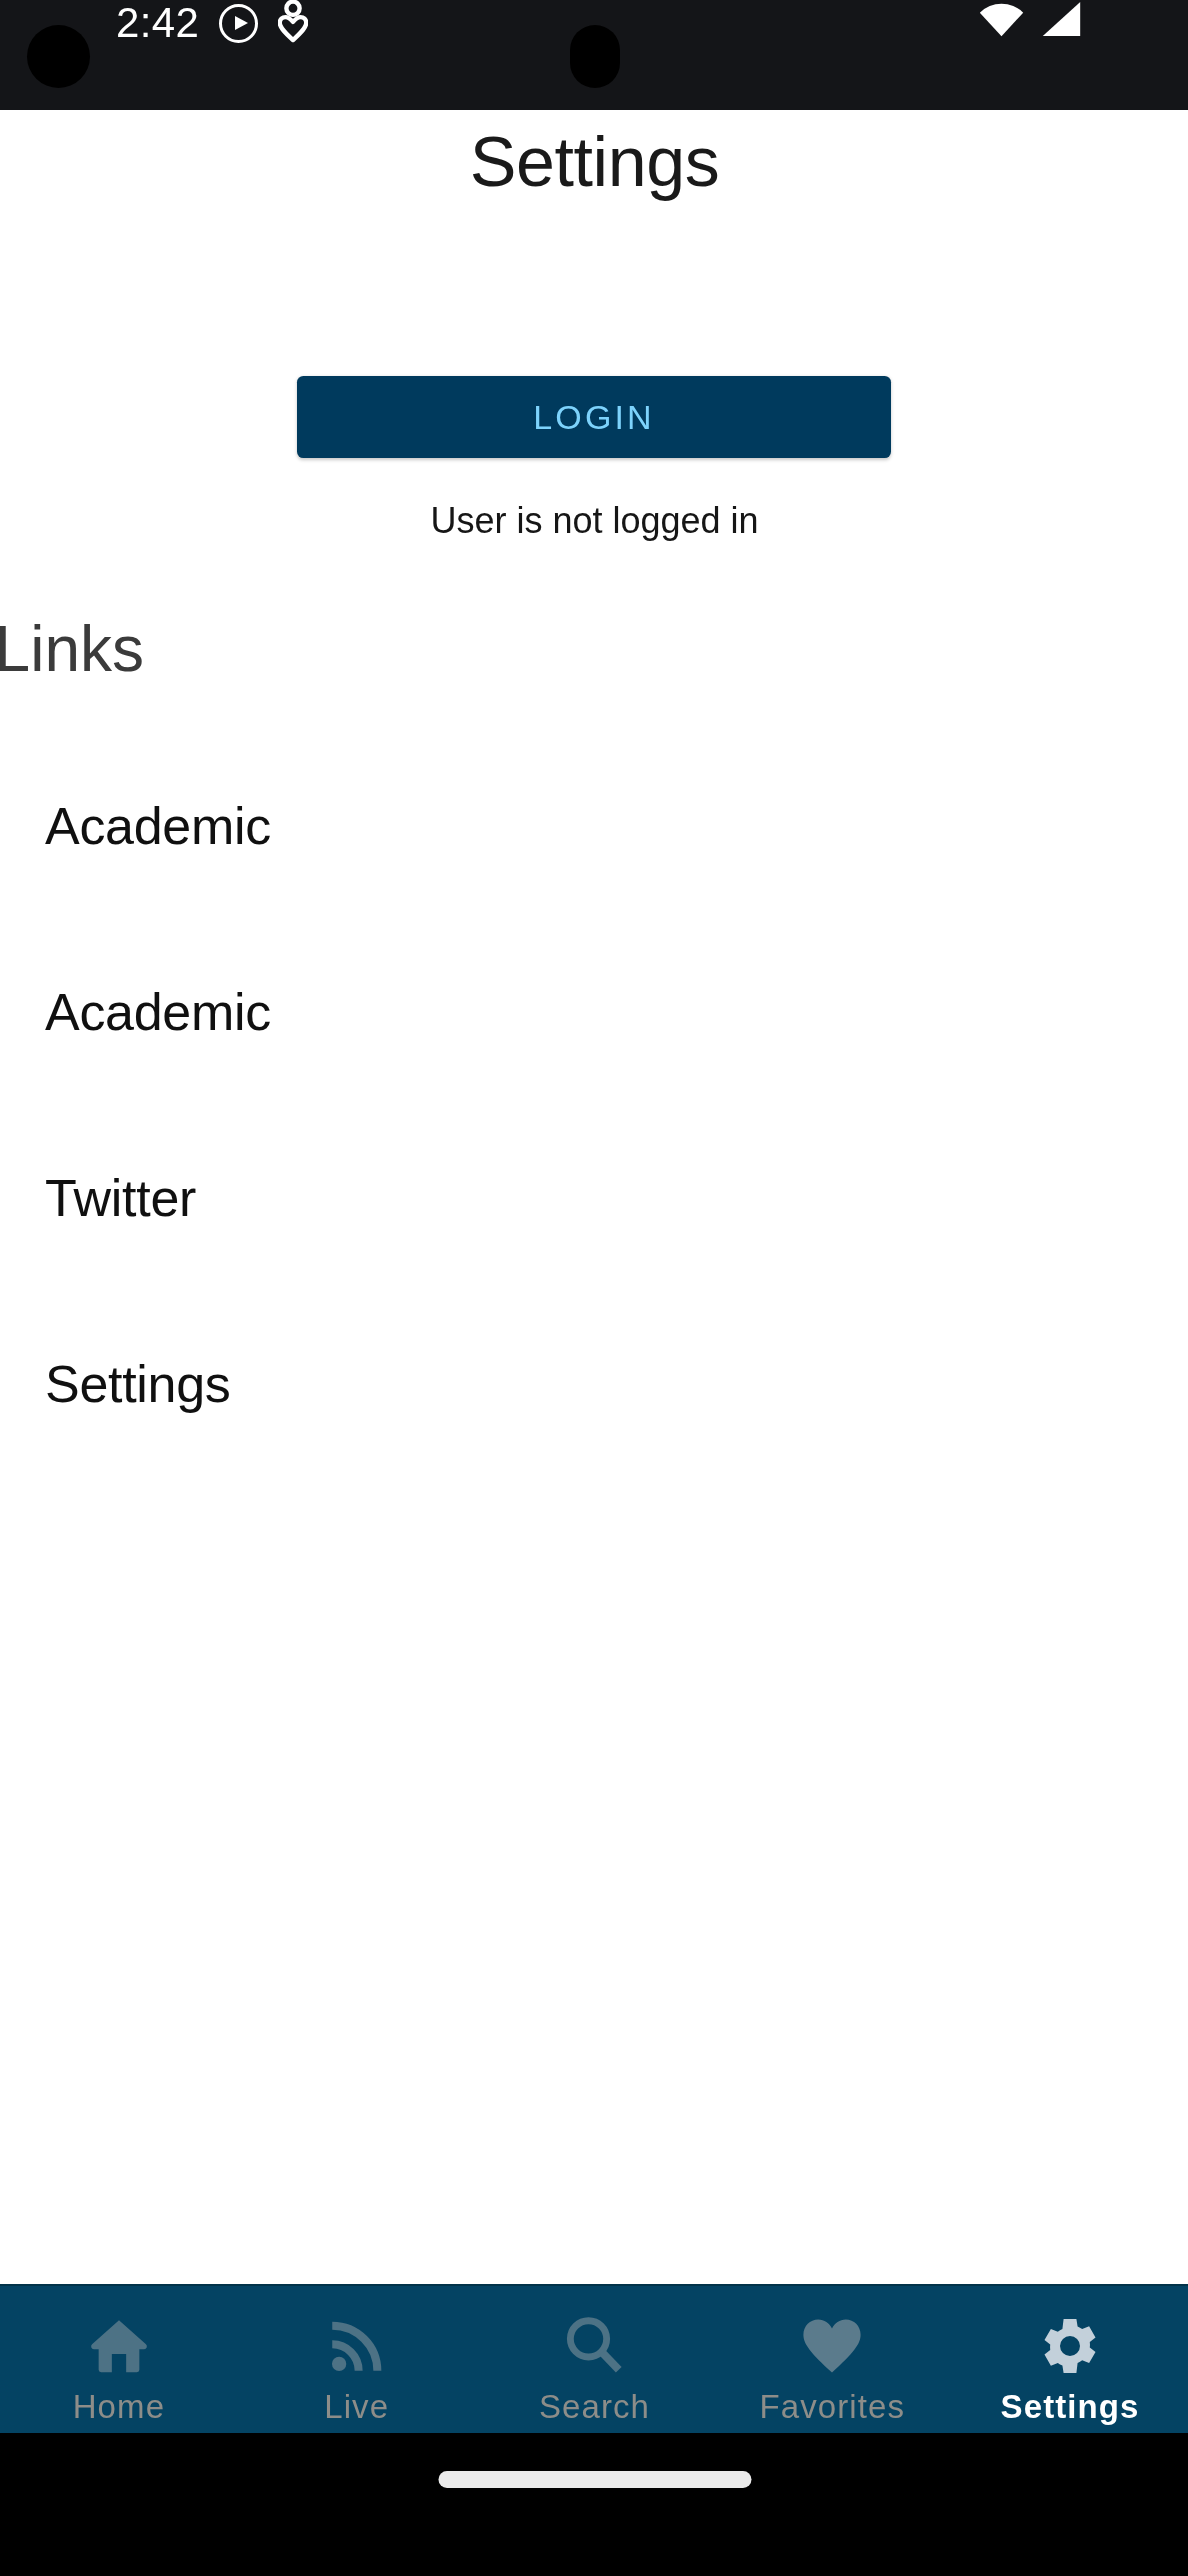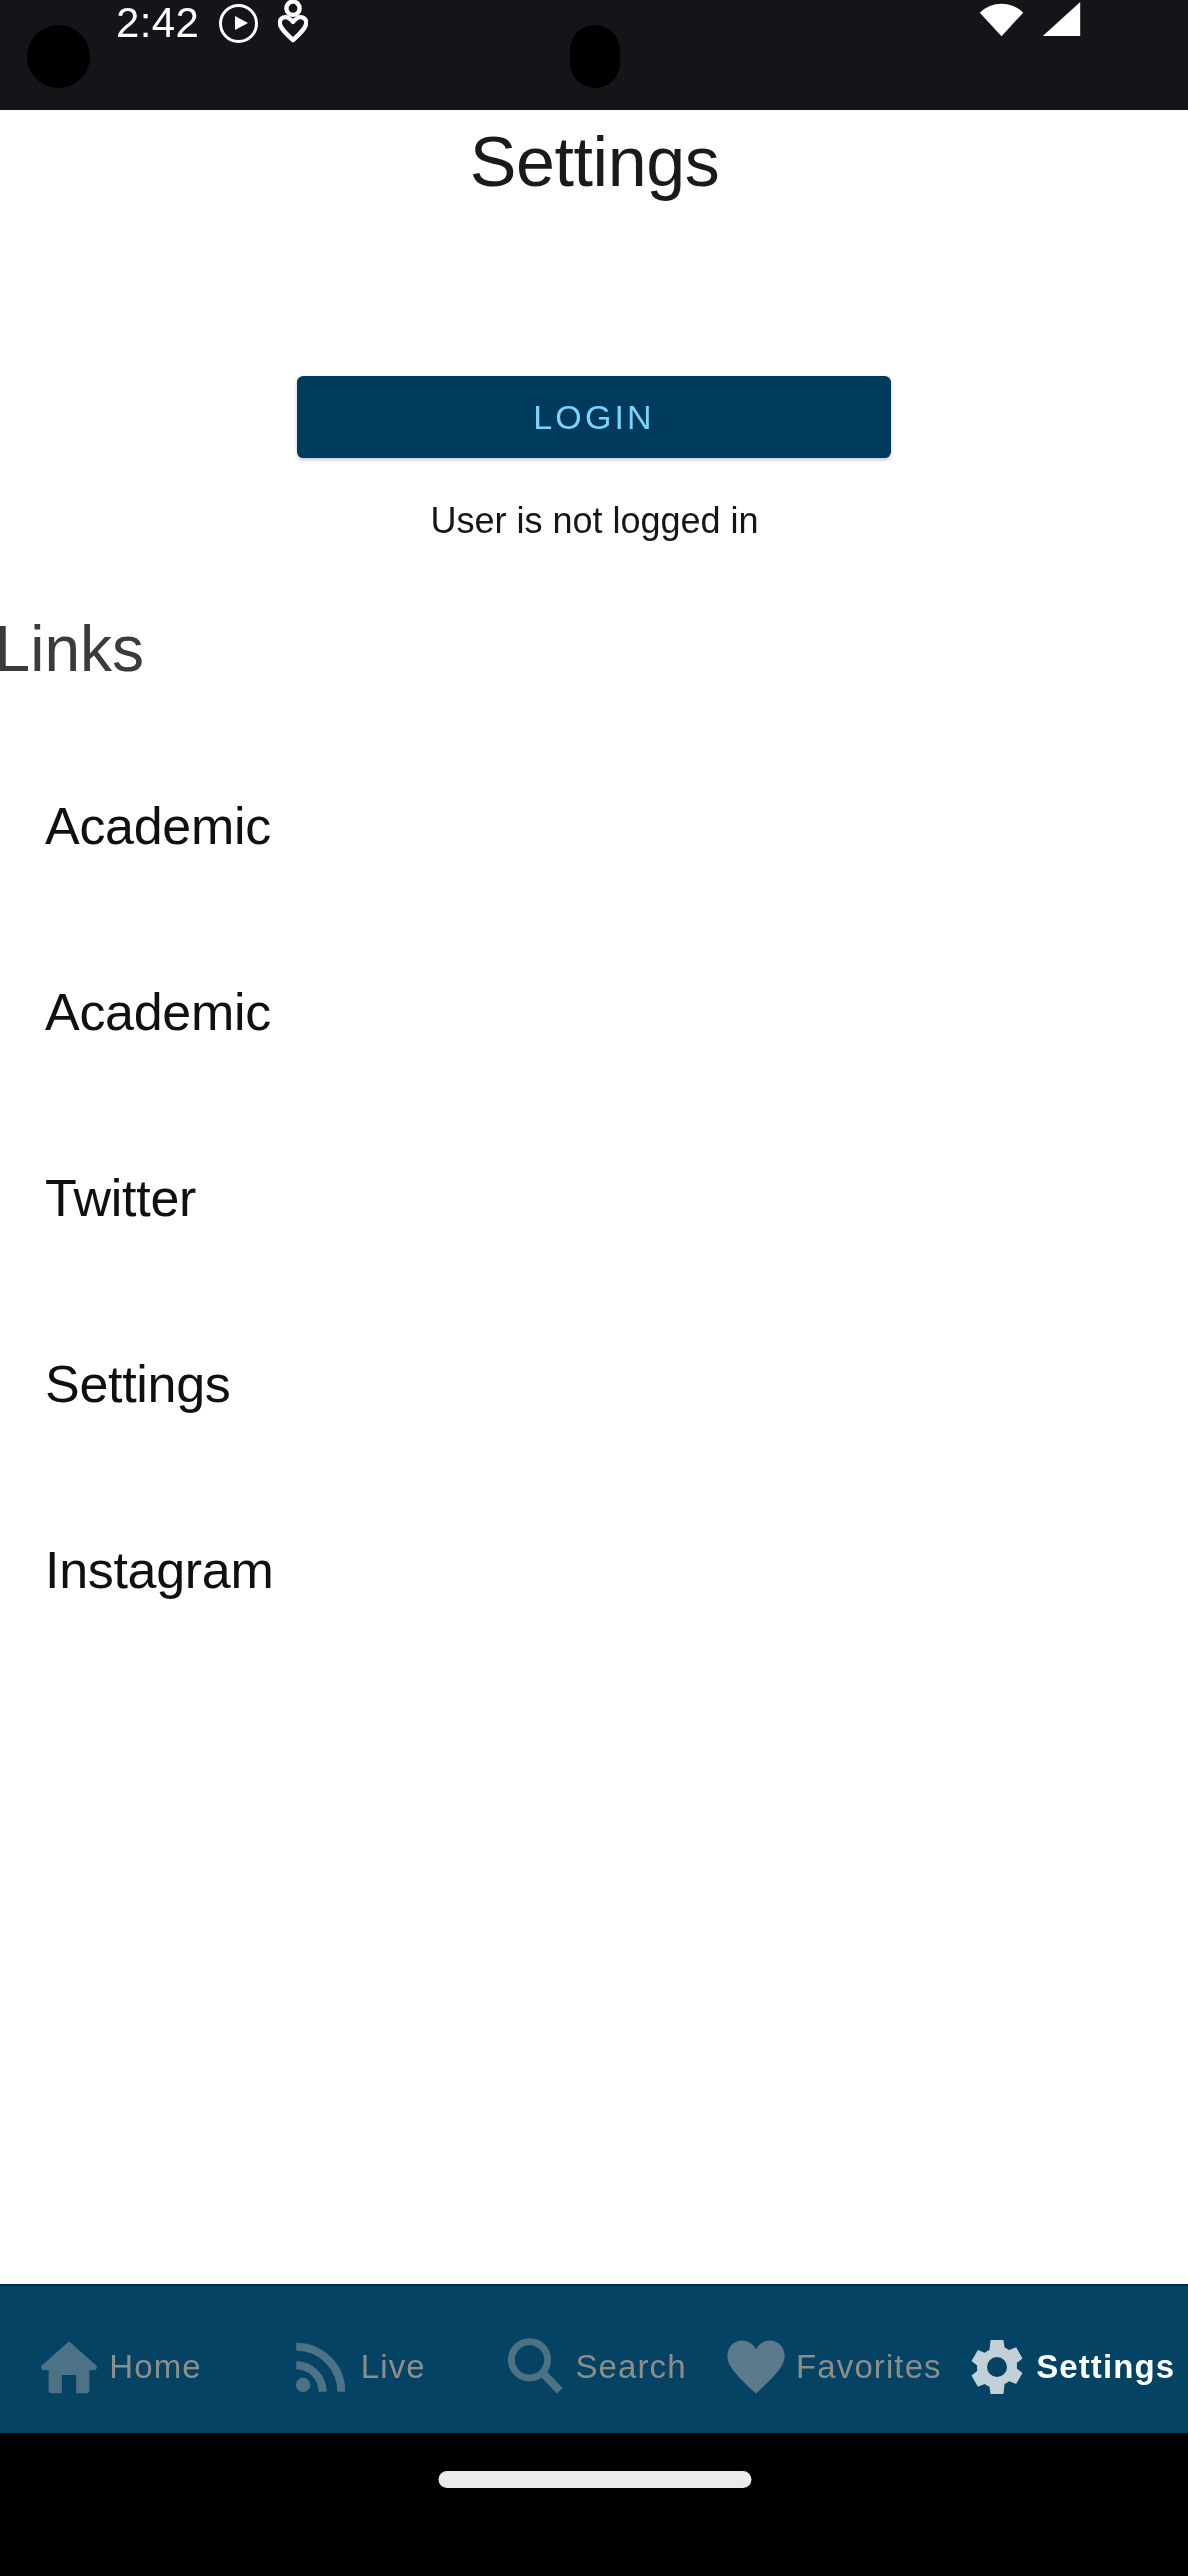--- a/index.html
+++ b/index.html
@@ -175,21 +175,21 @@
     width:1189px;
     height:149px;
     background:#044363;
     border-top:2.7px solid #023349;
     display:flex;
   }
 
   .nav-item {
     flex:1;
     display:flex;
-    flex-direction:row;
+    flex-direction:column;
     align-items:center;
     justify-content:center;
     gap:7.2px;
     cursor:pointer;
     padding-top:14px;
   }
 
   .nav-icon {
     height:72px;
     display:flex;
@@ -282,23 +282,20 @@
     </li>
     <li class="link-item">
       <span>Academic</span>
     </li>
     <li class="link-item">
       <span>Twitter</span>
     </li>
     <li class="link-item">
       <span>Settings</span>
     </li>
-    <li class="link-item">
-      <span>Instagram</span>
-    </li>
   </ul>
 
   <div id="bottom-nav">
 
     <div class="nav-item">
       <span class="nav-icon">
         <svg width="66" height="66" viewBox="0 0 24 24" aria-hidden="true">
           <path d="M12 2.6 L2.2 11.4 a1 1 0 0 0 .7 1.75 H4.6 V20.6 a.9.9 0 0 0 .9.9 H9.4
                    V14.9 h5.2 V21.5 h3.9 a.9.9 0 0 0 .9-.9 V13.15 h1.7
                    a1 1 0 0 0 .7-1.75 Z" fill="#4d7285"></path>

